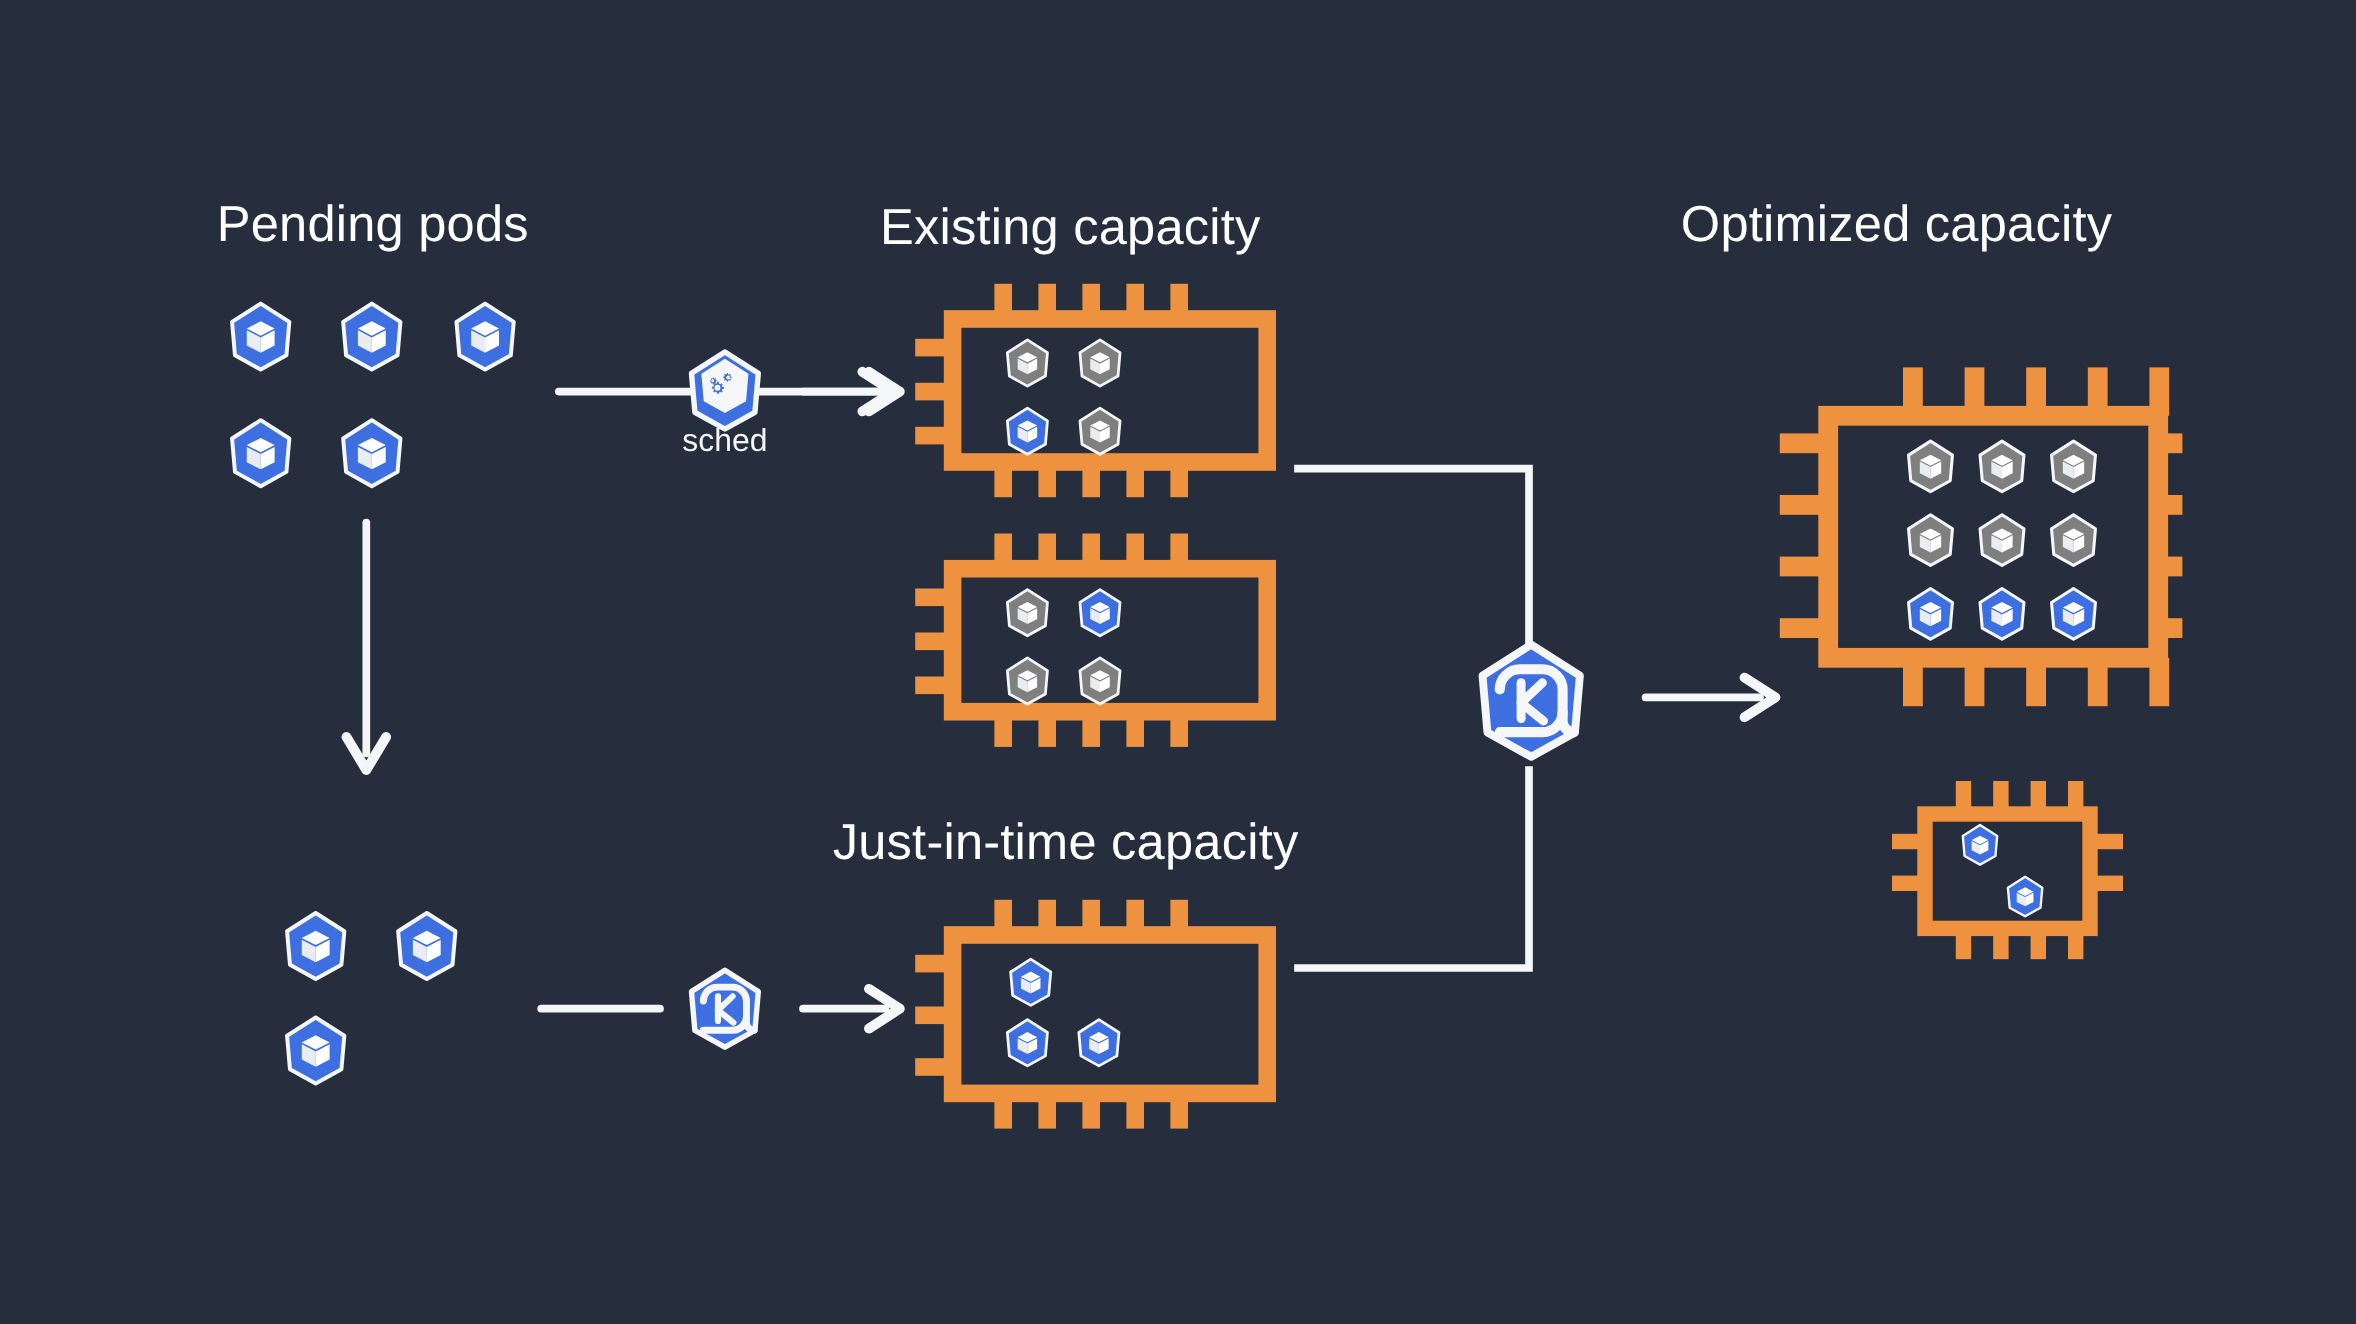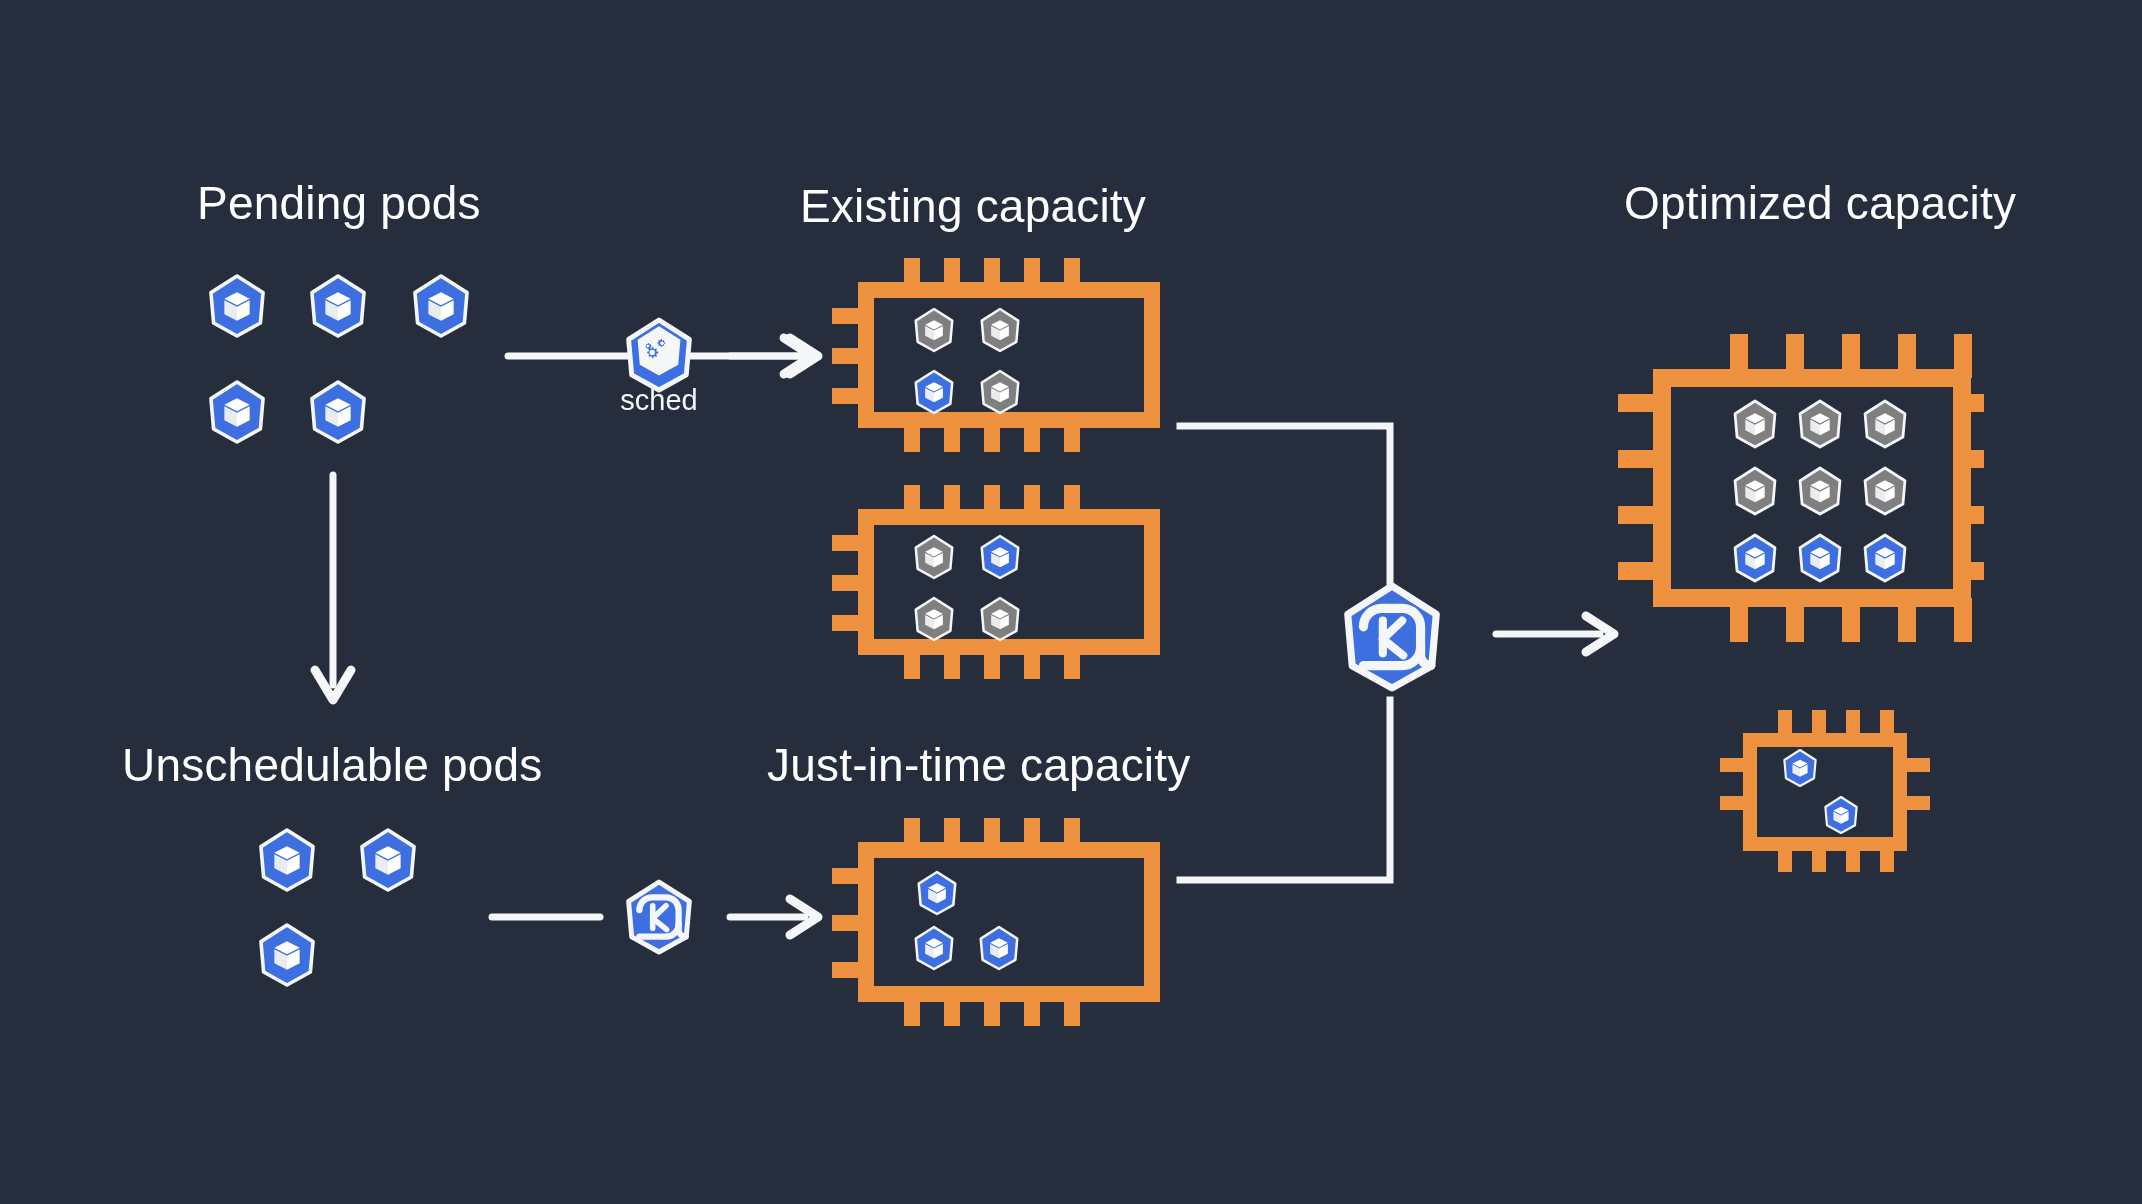--- a/index.html
+++ b/index.html
@@ -30,33 +30,32 @@
     color: #ffffff;
     font-family: "Liberation Sans", sans-serif;
     font-size: 46px;
     font-weight: 400;
     letter-spacing: 0.2px;
     white-space: nowrap;
     line-height: 1;
   }
   #h-pending        { left: 197px;  top: 180px; }
   #h-existing       { left: 800px;  top: 183px; }
-  #h-optimized      { left: 1624px; top: 180px; }
+  #h-optimized      { left: 1528px; top: 180px; }
   #h-unschedulable  { left: 122px;  top: 742px; }
-  #h-jit            { left: 757px;  top: 742px; margin-left: 10px; }
+  #h-jit            { left: 757px;  top: 742px; }
 </style>
 </head>
 <body>
 
 <div id="stage">
 
   <div class="heading" id="h-pending">Pending pods</div>
   <div class="heading" id="h-existing">Existing capacity</div>
   <div class="heading" id="h-optimized">Optimized capacity</div>
-  <div class="heading" id="h-unschedulable">Unschedulable pods</div>
   <div class="heading" id="h-jit">Just-in-time capacity</div>
 
   <svg class="layer" viewBox="0 0 2142 1204" xmlns="http://www.w3.org/2000/svg">
     <defs>
 
       <g id="hept">
         <polygon points="0,-50 43.4,-22.3 39.0,28.3 0,50 -39.0,28.3 -43.4,-22.3"></polygon>
       </g>
 
       <symbol id="cube" viewBox="-50 -50 100 100">

